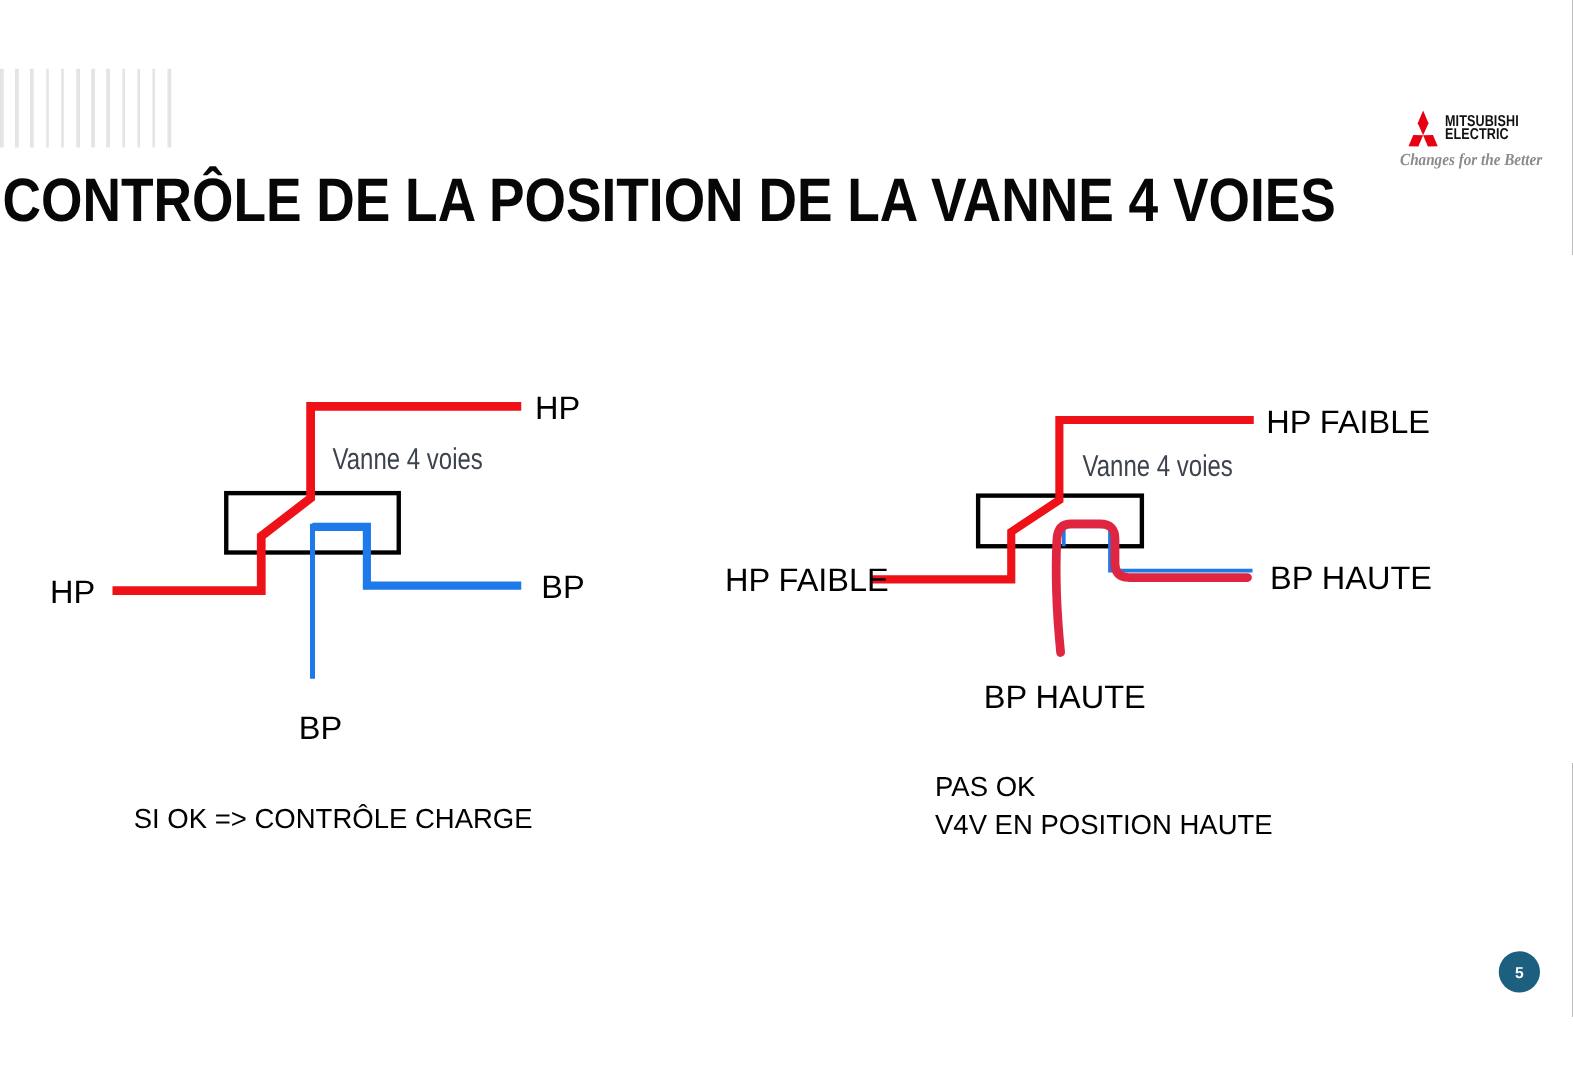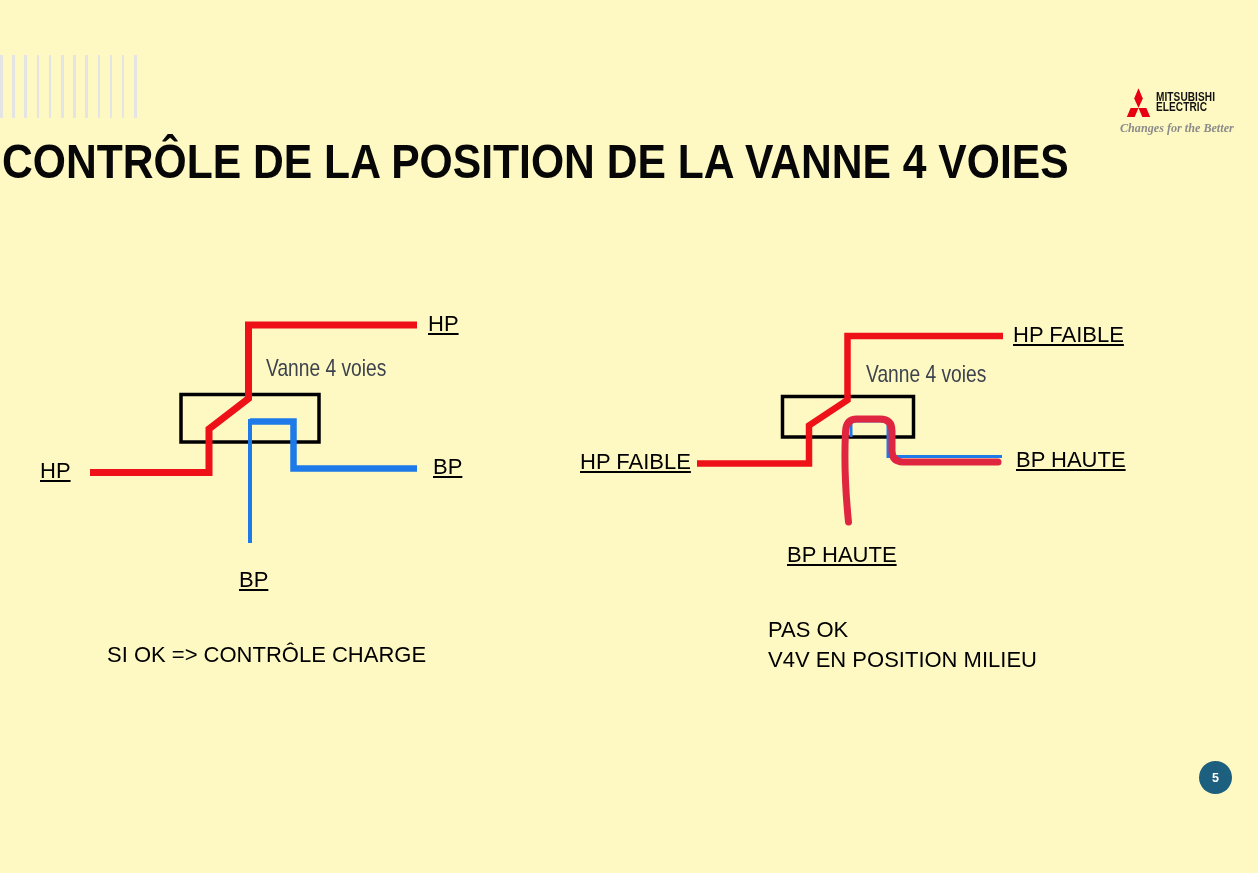--- a/index.html
+++ b/index.html
@@ -1,17 +1,17 @@
 <!DOCTYPE html>
 <html><head>
 <meta charset="utf-8">
 <style>
   html,body { margin:0; padding:0; background:#888; }
   .slide {
-    position:relative; width:1258px; height:873px; background:#fef9c3;
+    position:relative; width:1258px; height:873px; background:#ffffff;
     overflow:hidden; font-family:"Liberation Sans", sans-serif; color:#000;
   }
 
   
   .deco-bars { position:absolute; left:0; top:55px; height:63px; display:flex; gap:9.6px; }
   .deco-bars span { width:2.6px; height:63px; background:#e4e4e4; }
 
   
   .title {
     position:absolute; left:2px; top:137px; margin:0;
@@ -27,21 +27,21 @@
                line-height:10.4px; letter-spacing:0.1px; transform:scaleX(0.8);
                transform-origin:left top; color:#111; white-space:nowrap; }
   .logo-tagline { position:absolute; left:2px; top:36px; font-family:"Liberation Serif", serif;
                   font-style:italic; font-weight:700; font-size:13.5px; color:#8b8b8b;
                   transform:scaleX(0.9); transform-origin:left top; white-space:nowrap; }
 
   
   .diagram-svg { position:absolute; left:0; top:0; }
 
   
-  .lbl { position:absolute; font-size:22px; line-height:1; white-space:nowrap; color:#000;text-decoration:underline; }
+  .lbl { position:absolute; font-size:26px; line-height:1; white-space:nowrap; color:#000; }
   .vanne { position:absolute; font-size:24px; line-height:1; white-space:nowrap;
            transform:scaleX(0.8); transform-origin:left top; }
   .caption { position:absolute; font-size:22px; line-height:30px; white-space:nowrap; color:#000; }
 
   
   .page-badge {
     position:absolute; left:1199px; top:761px; width:33px; height:33px;
     border-radius:50%; display:flex; align-items:center; justify-content:center;
     font-size:12.5px; font-weight:700; color:#fff;
   }
@@ -99,22 +99,22 @@
   <div class="lbl" style="left:40px; top:460px;">HP</div>
   <div class="lbl" style="left:433px; top:456px;">BP</div>
   <div class="lbl" style="left:239px; top:569px;">BP</div>
   <div class="caption" style="left:107px; top:640px;text-align:right;">SI OK =&gt; CONTRÔLE CHARGE</div>
 
   <div class="vanne" style="left: 866px; top: 362px; color: rgb(61, 67, 77);">Vanne 4 voies</div>
   <div class="lbl" style="left:1013px; top:324px;">HP FAIBLE</div>
   <div class="lbl" style="left:580px; top:451px;">HP FAIBLE</div>
   <div class="lbl" style="left:1016px; top:449px;">BP HAUTE</div>
   <div class="lbl" style="left:787px; top:544px;">BP HAUTE</div>
-  <div class="caption" style="left:768px; top:615px;">
+  <div class="caption" style="left:748px; top:615px;">
     <div>PAS OK</div>
-    <div>V4V EN POSITION MILIEU</div>
+    <div>V4V EN POSITION HAUTE</div>
   </div>
 
   <div class="page-badge" style="background-color: rgb(28, 95, 126);">
     <span>5</span>
   </div>
 
 </div>
 
 </body></html>

